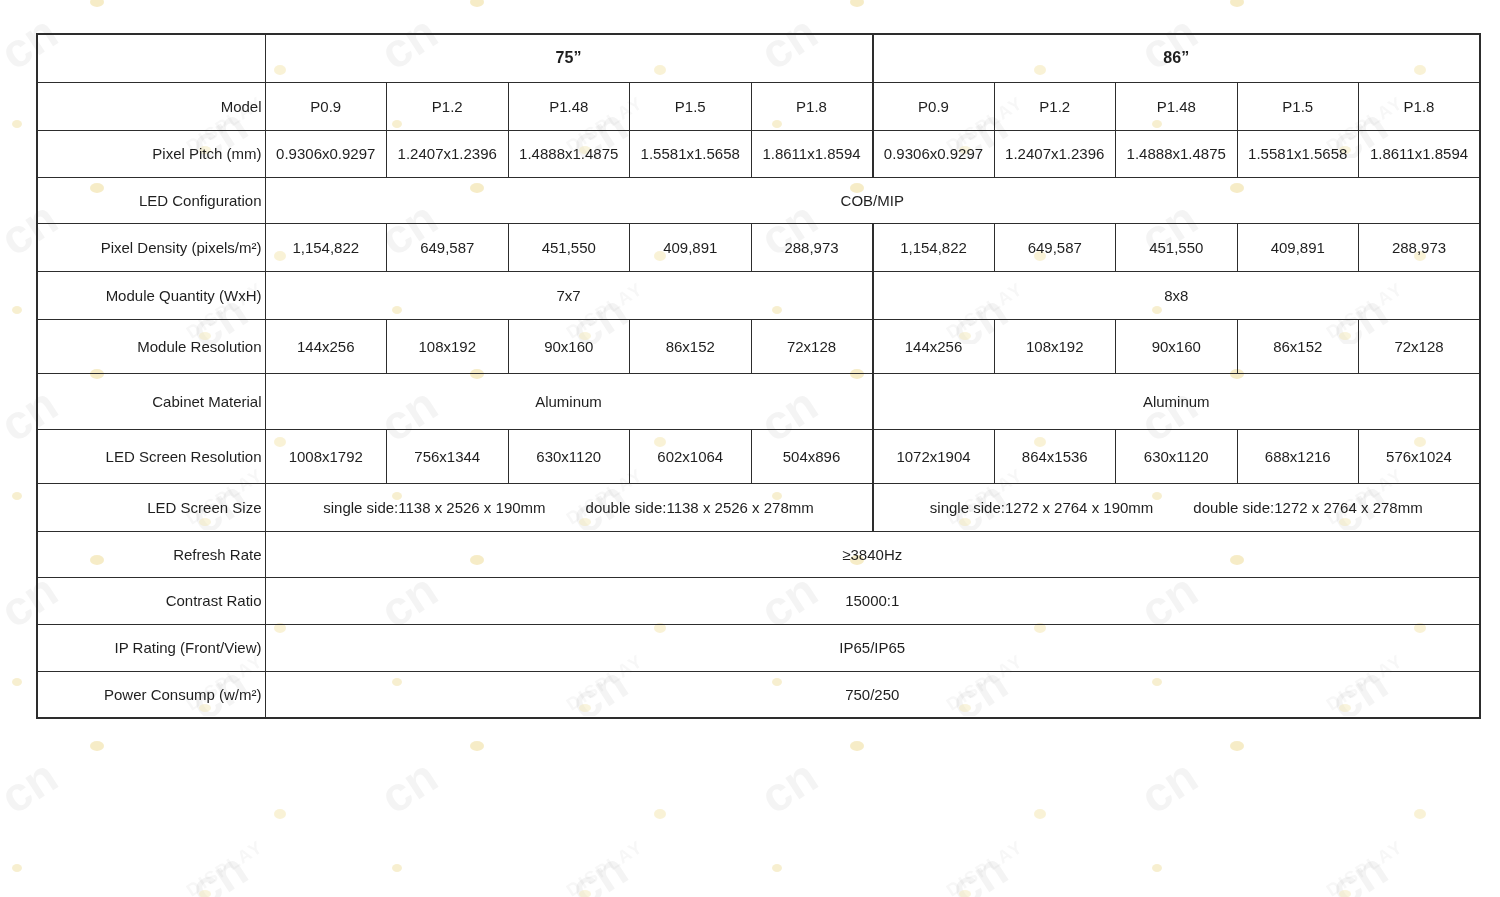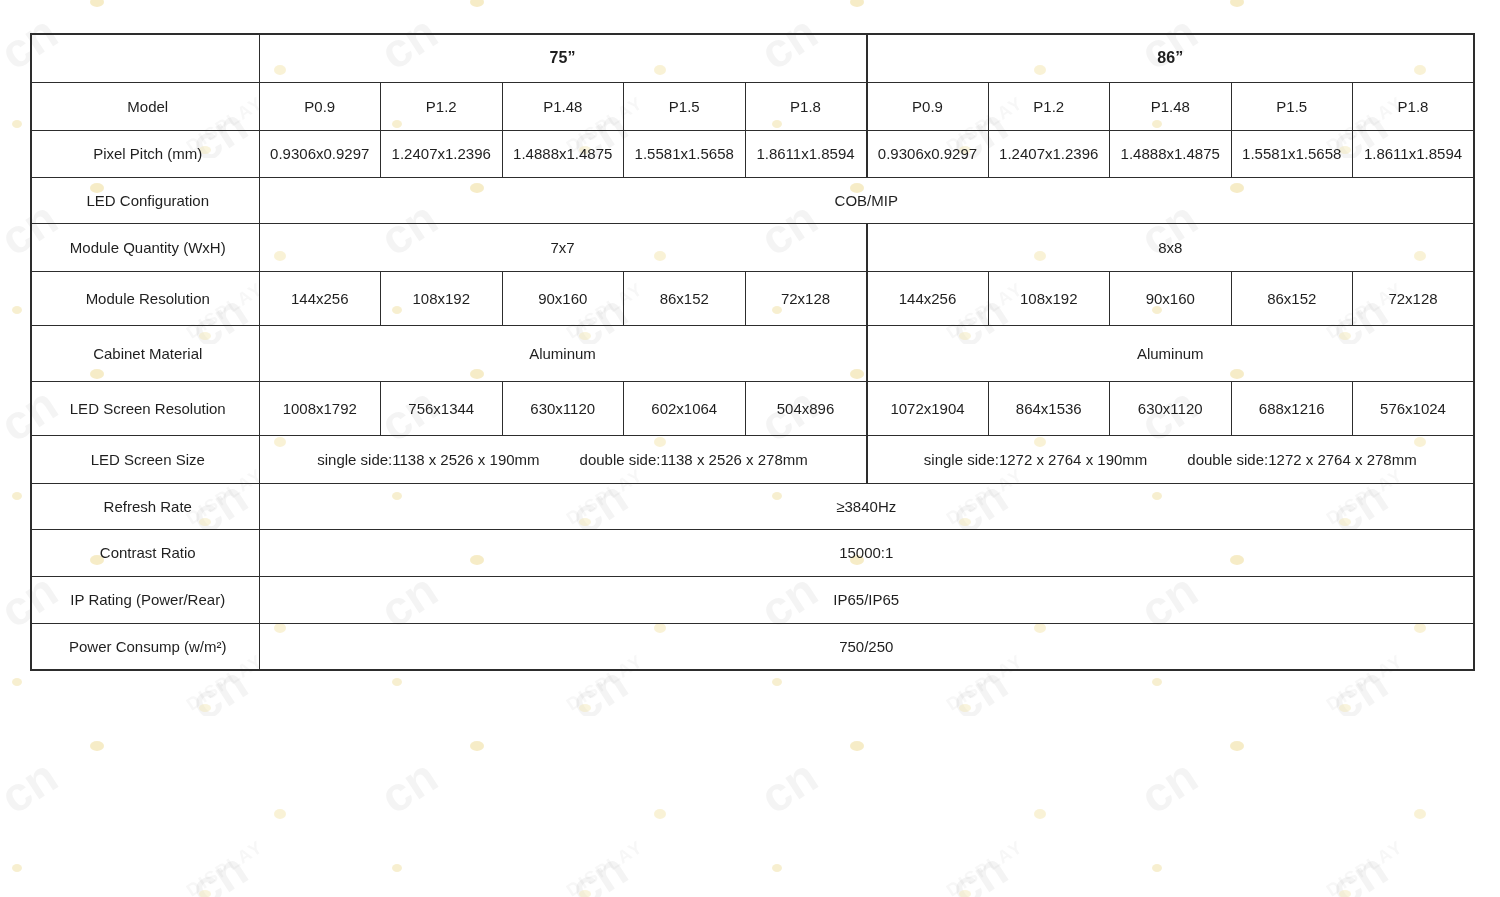--- a/index.html
+++ b/index.html
@@ -2,30 +2,30 @@
 <html><head>
 <meta charset="utf-8">
 <style>
   html,body{margin:0;padding:0;background:#fff;}
   .canvas{
     position:relative;width:1500px;height:897px;background:#ffffff;
     overflow:hidden;font-family:"Liberation Sans", sans-serif;
   }
   .wm{position:absolute;left:0;top:0;z-index:0;}
   table.spec{
-    position:absolute;left:30px;top:33px;width:1445px;z-index:1;
+    position:absolute;left:36px;top:33px;width:1445px;z-index:1;
     border-collapse:collapse;table-layout:fixed;
     border:2.5px solid #2d2d2d;background:transparent;
   }
   td{
     border:1.5px solid #2d2d2d;text-align:center;vertical-align:middle;
     font-size:15px;color:#1f1f1f;padding:0 3px;background:transparent;
     overflow:hidden;white-space:nowrap;
   }
-  td.lbl{text-align:center;padding-left:8px;}
+  td.lbl{text-align:right;padding-left:8px;}
   td.grp{font-weight:bold;font-size:16px;}
   td.gl{border-left-width:2.5px;}
   tr.h46{height:46px}tr.h47{height:47px}tr.h48{height:48px}
   tr.h52{height:52px}tr.h54{height:54px}tr.h56{height:56px}
   .dual{display:flex;justify-content:center;gap:40px;}
 </style>
 </head>
 <body>
 
 <div class="canvas">
@@ -102,20 +102,33 @@
       <td>1.4888x1.4875</td>
       <td>1.5581x1.5658</td>
       <td>1.8611x1.8594</td>
     </tr>
 
     <tr class="h46">
       <td class="lbl">LED Configuration</td>
       <td colspan="10">COB/MIP</td>
     </tr>
 
+    <tr class="h48">
+      <td class="lbl">Pixel Density (pixels/m²)</td>
+      <td>1,154,822</td>
+      <td>649,587</td>
+      <td>451,550</td>
+      <td>409,891</td>
+      <td>288,973</td>
+      <td class="gl">1,154,822</td>
+      <td>649,587</td>
+      <td>451,550</td>
+      <td>409,891</td>
+      <td>288,973</td>
+    </tr>
 
     <tr class="h48">
       <td class="lbl">Module Quantity (WxH)</td>
       <td colspan="5">7x7</td>
       <td colspan="5" class="gl">8x8</td>
     </tr>
 
     <tr class="h54">
       <td class="lbl">Module Resolution</td>
       <td>144x256</td>
@@ -172,21 +185,21 @@
       <td colspan="10">≥3840Hz</td>
     </tr>
 
 
     <tr class="h47">
       <td class="lbl">Contrast Ratio</td>
       <td colspan="10">15000:1</td>
     </tr>
 
     <tr class="h47">
-      <td class="lbl">IP Rating (Power/Rear)</td>
+      <td class="lbl">IP Rating (Front/View)</td>
       <td colspan="10">IP65/IP65</td>
     </tr>
 
 
     <tr class="h47">
       <td class="lbl">Power Consump (w/m²)</td>
       <td colspan="10">750/250</td>
     </tr>
 
   </tbody>

